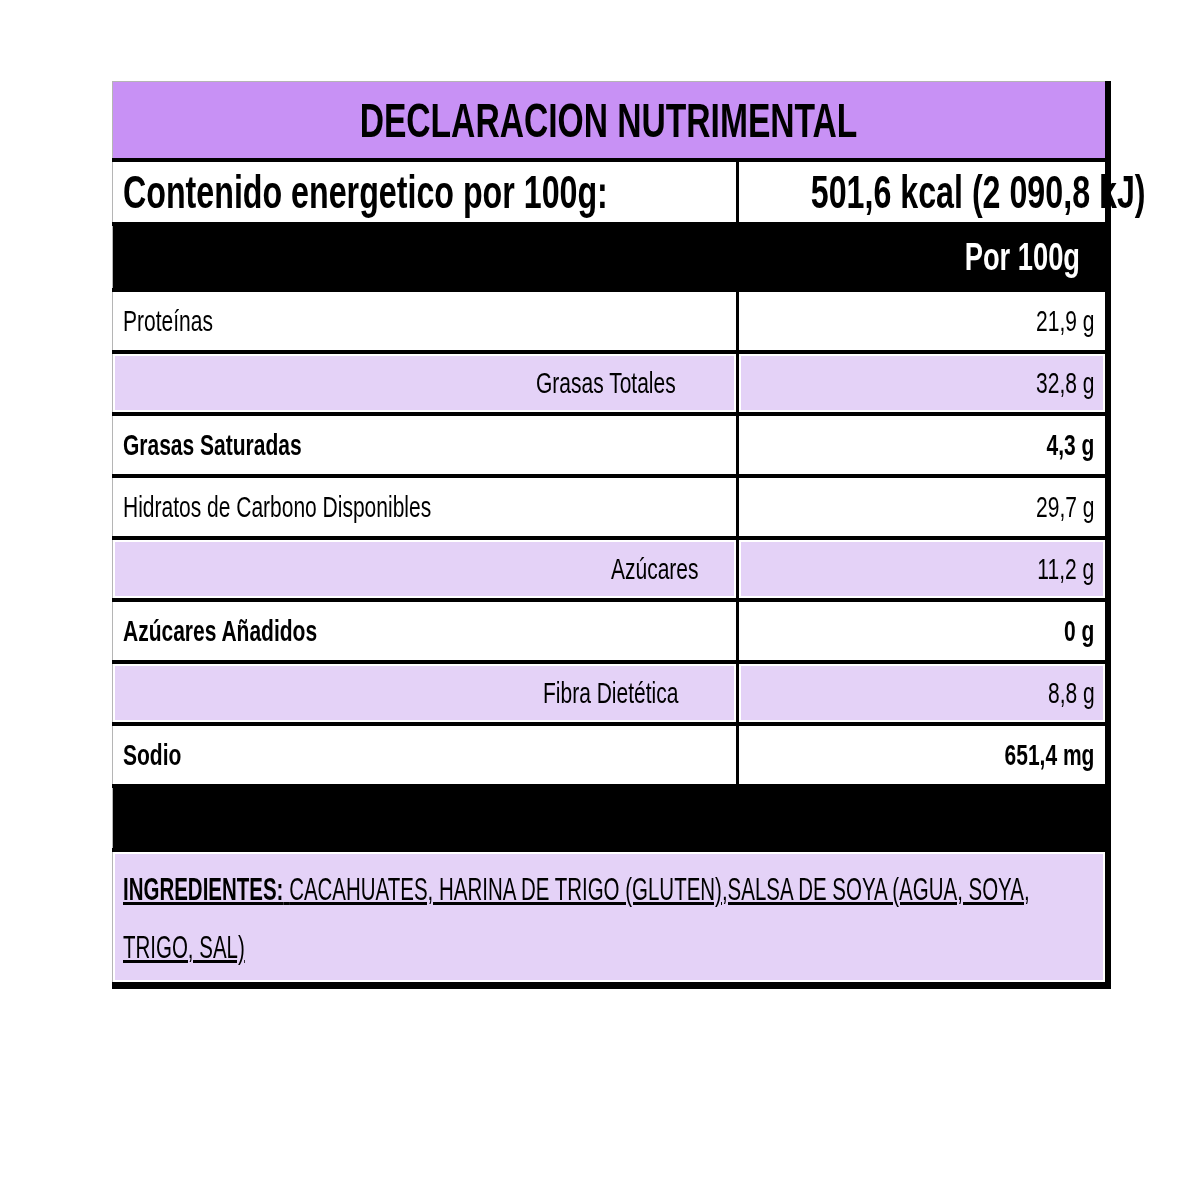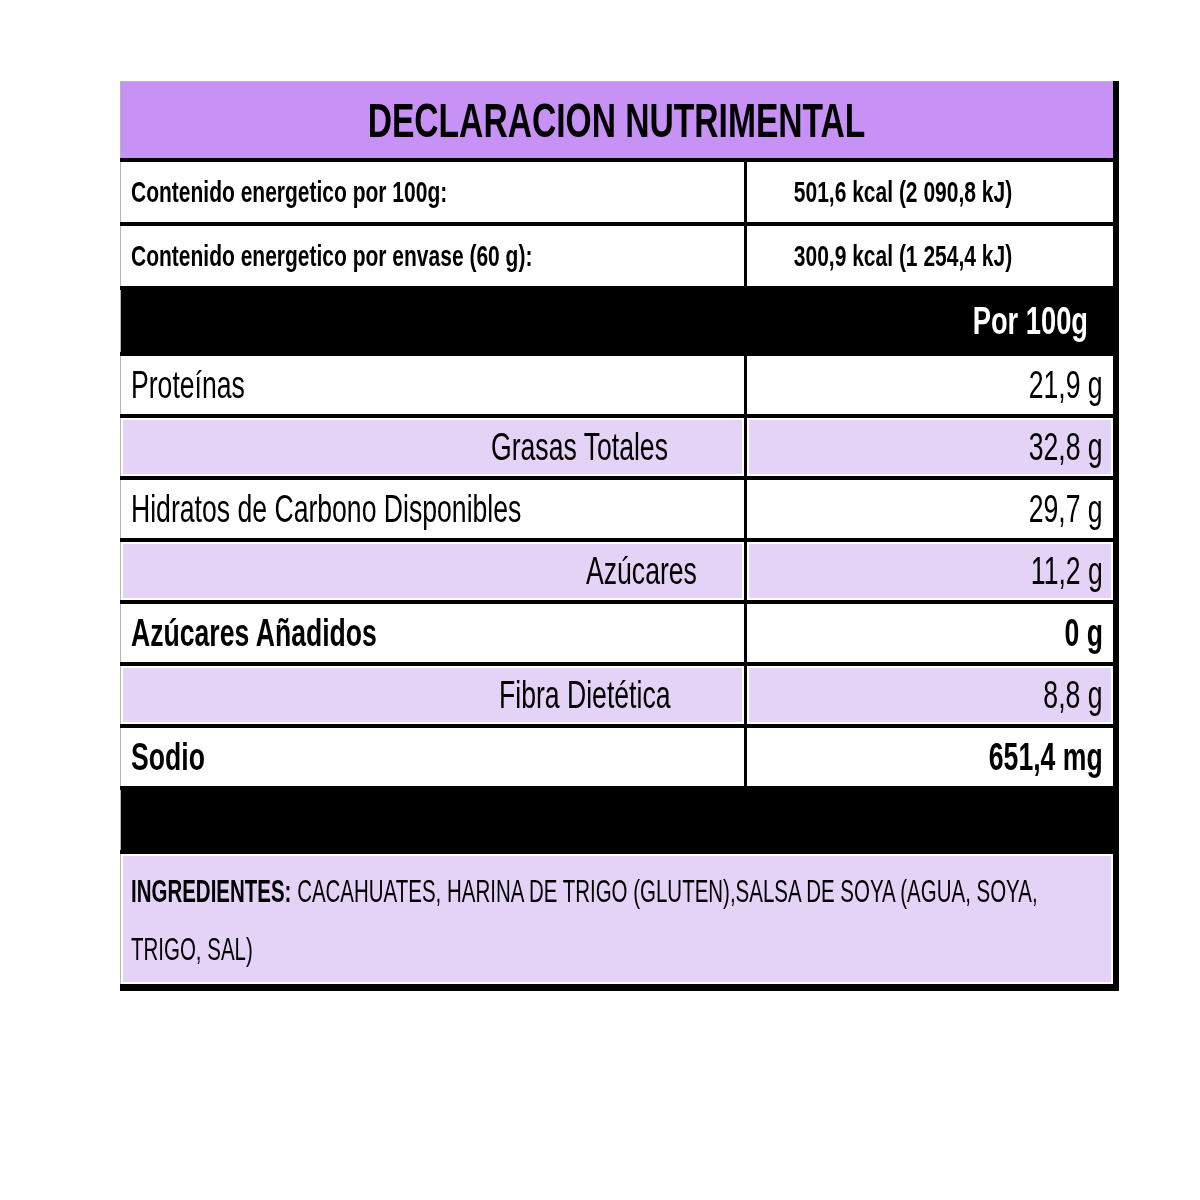--- a/index.html
+++ b/index.html
@@ -9,21 +9,21 @@
     --band-text:#ffffff;
     --ink:#000000;
     --hairline:#b5b5b5;
   }
   html,body{margin:0;padding:0;}
   body{
     width:1200px;height:1200px;background:#ffffff;position:relative;
     font-family:"Liberation Sans",sans-serif;color:var(--ink);
     overflow:hidden;
   }
-  .wrap{position:absolute;left:120px;top:81px;}
+  .wrap{position:absolute;left:112px;top:81px;text-decoration:underline;}
   table{
     border-collapse:collapse;table-layout:fixed;width:995px;
     border-top:1px solid var(--hairline);
     border-left:1px solid var(--hairline);
     border-right:6px solid #000;
     border-bottom:7px solid #000;
   }
   td{padding:0;vertical-align:middle;}
   tr.bline td{border-top:4px solid #000;}
   td.val{border-left:3px solid #000;}
@@ -31,30 +31,30 @@
   .cond{display:inline-block;transform:scaleX(0.70);white-space:nowrap;}
   .cond.left{transform-origin:left center;}
   .cond.right{transform-origin:right center;}
   .cond.center{transform-origin:center center;}
   
   .title-cell{
     background:var(--title-bg);height:76px;text-align:center;
     font-weight:bold;font-size:48px;
   }
   
-  .energy td{height:60px;font-weight:bold;font-size:30px;background:#fff;}
+  .energy td{height:60px;font-weight:bold;font-size:46px;background:#fff;}
   .lab{text-align:left;padding-left:10px;}
   .cval{text-align:left;}
   
   .band td{
     background:var(--band);color:var(--band-text);height:62px;
     font-weight:bold;font-size:39px;text-align:right;
   }
   
-  .nrow td{height:58px;font-size:38px;background:#fff;}
+  .nrow td{height:58px;font-size:30px;background:#fff;}
   .nrow .rval{text-align:right;padding-right:10px;}
   .nrow.shaded td{background:var(--shade);box-shadow:inset 0 0 0 2px #fff;text-align:right;}
   .nrow.bold td{font-weight:bold;}
   
   .sep td{background:var(--band);height:60px;}
   
   .ing td{
     background:var(--shade);height:122px;vertical-align:top;
     padding:8px 0 0 10px;box-shadow:inset 0 0 0 2px #fff;
   }
@@ -80,28 +80,20 @@
         </td>
       </tr>
       <tr class="energy bline">
         <td class="lab">
           <span class="cond left">Contenido energetico por 100g:</span>
         </td>
         <td class="val cval">
           <span class="cond center">501,6 kcal (2 090,8 kJ)</span>
         </td>
       </tr>
-      <tr class="energy bline">
-        <td class="lab">
-          <span class="cond left">Contenido energetico por envase (60 g):</span>
-        </td>
-        <td class="val cval">
-          <span class="cond center">300,9 kcal (1 254,4 kJ)</span>
-        </td>
-      </tr>
       <tr class="band bline">
         <td></td>
         <td class="val">
           <span class="cond center">Por 100g</span>
         </td>
       </tr>
     </tbody>
     <tbody id="nutrient-body">
         <tr class="nrow bline">
     <td class="lab">
@@ -110,20 +102,28 @@
     <td class="val rval">
       <span class="cond right">21,9 g</span>
     </td>
   </tr>
         <tr class="nrow bline shaded">
     <td class="lab">
       <span class="cond left">Grasas Totales</span>
     </td>
     <td class="val rval">
       <span class="cond right">32,8 g</span>
+    </td>
+  </tr>
+        <tr class="nrow bline bold">
+    <td class="lab">
+      <span class="cond left">Grasas Saturadas</span>
+    </td>
+    <td class="val rval">
+      <span class="cond right">4,3 g</span>
     </td>
   </tr>
         <tr class="nrow bline">
     <td class="lab">
       <span class="cond left">Hidratos de Carbono Disponibles</span>
     </td>
     <td class="val rval">
       <span class="cond right">29,7 g</span>
     </td>
   </tr>

